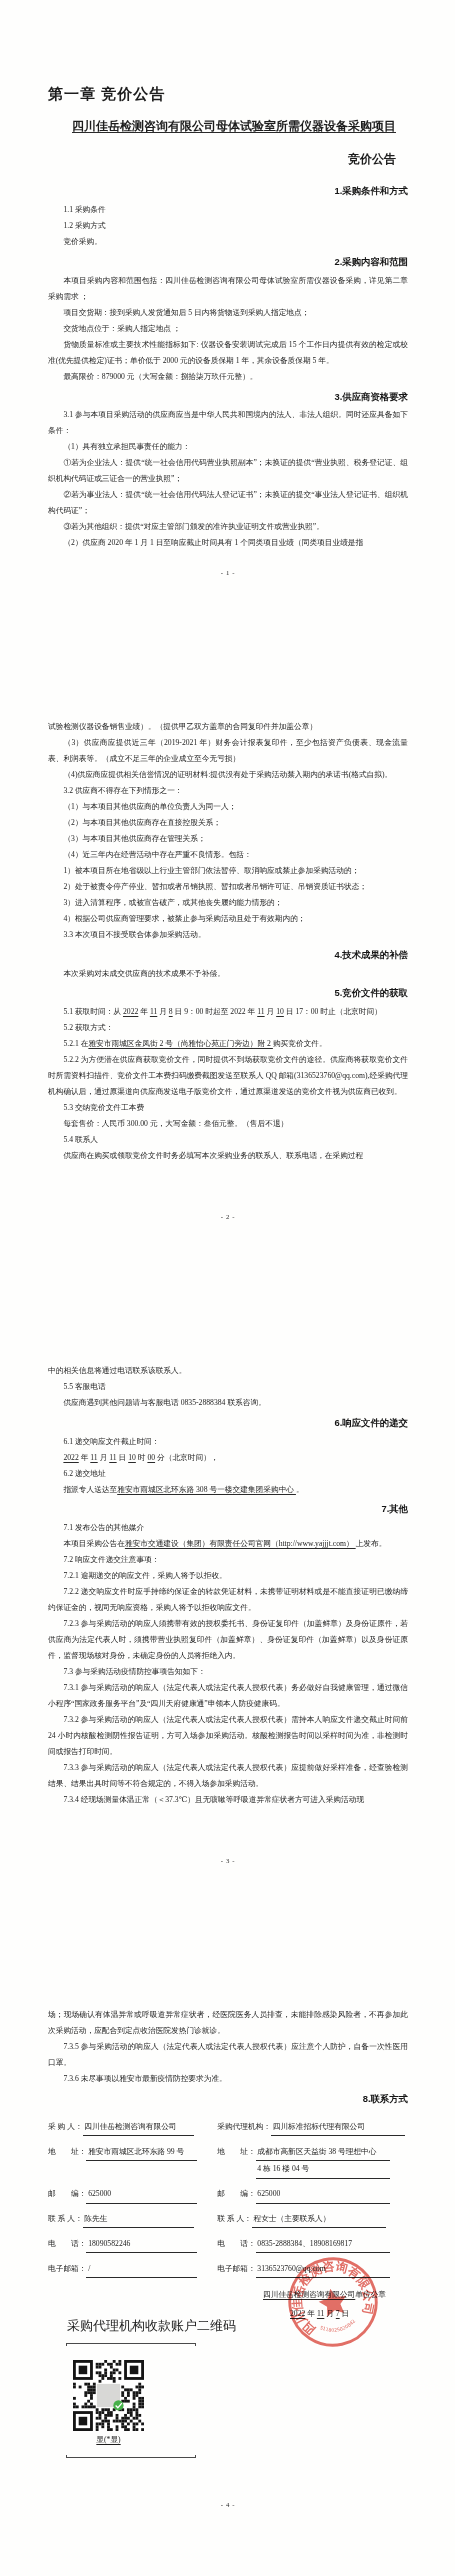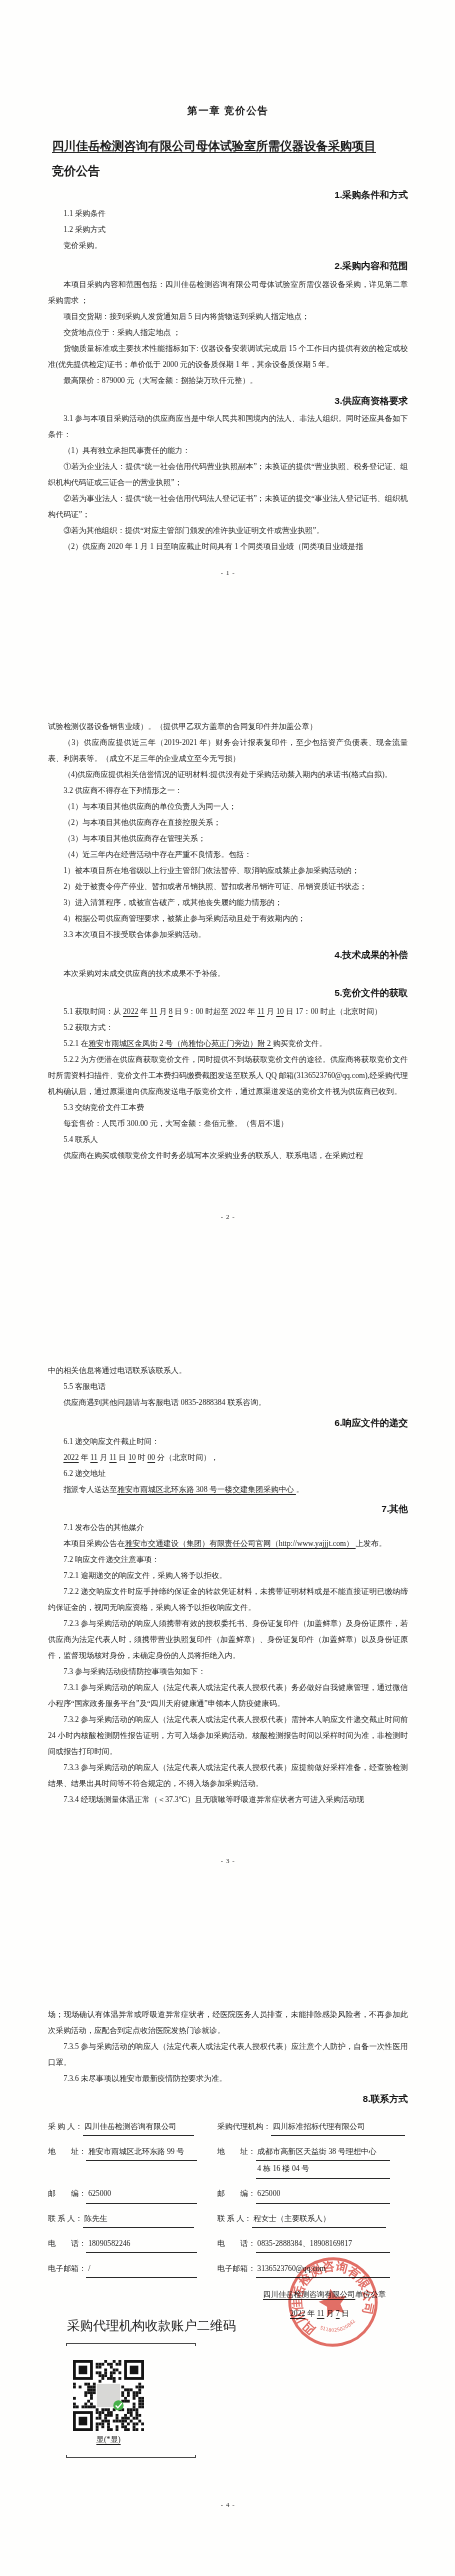--- a/index.html
+++ b/index.html
@@ -13,26 +13,26 @@
   .page{
     position:relative;
     width:456px;height:644px;
     box-sizing:border-box;
     padding:85px 48px 0 48px;
     overflow:hidden;
     background:#fefefd;
   }
   .page.pg-rest{padding-top:75px;}
   .chapter{
-    font-size:10px;font-weight:700;text-align:center;
-    line-height:19.4px;margin:16px;letter-spacing:1.1px;
+    font-size:15px;font-weight:700;text-align:left;
+    line-height:19.4px;margin:0;letter-spacing:1.1px;
   }
   .doctitle,.doctitle2{
-    font-size:12px;font-weight:700;text-align:left;
-    line-height:21px;margin:4px;
+    font-size:12px;font-weight:700;text-align:right;
+    line-height:21px;margin:12px;
   }
   .h1{
     font-size:9.4px;font-weight:700;line-height:17px;margin:2.8px 0;
     font-family:"Liberation Sans","DejaVu Sans",sans-serif;
     color:#161616;
     text-align:right;
   }
   .p{font-size:7.7px;line-height:16px;margin:0;text-align:justify;}
   .p.ind{text-indent:2em;}
   .p.bold{font-weight:400;}

